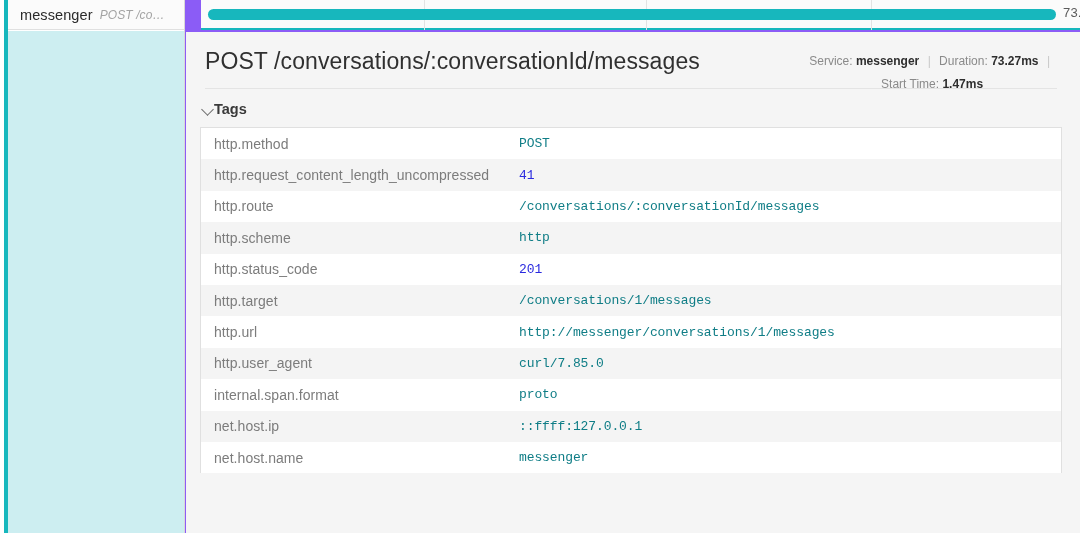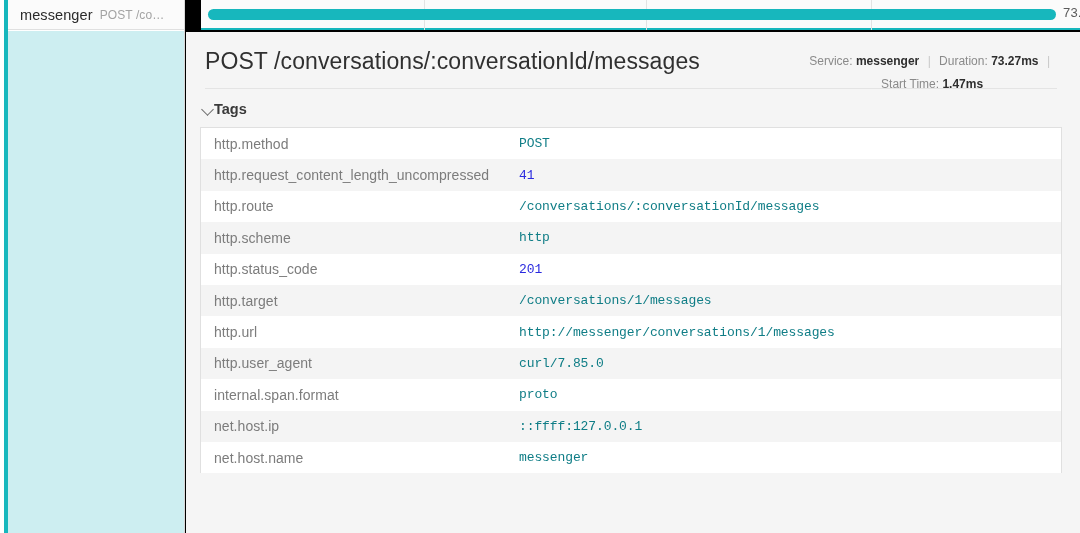--- a/index.html
+++ b/index.html
@@ -2,41 +2,41 @@
 <html><head>
 <meta charset="utf-8">
 <style>
   * { box-sizing: border-box; margin: 0; padding: 0; }
   html, body {
     width: 1080px; height: 533px;
     overflow: hidden;
     background: #ffffff;
     font-family: "Liberation Sans", sans-serif;
   }
-  #app { position: relative; width: 1080px; height: 533px; background: #000000; }
+  #app { position: relative; width: 1080px; height: 533px; background: #8b5cf6; }
 
   
   .rail {
     position: absolute; left: 0; top: 0; width: 185px; height: 533px;
     background: #ffffff;
     border-right: 1px solid #d8d8d8;
   }
   .rail-accent {
     position: absolute; left: 4px; top: 0; width: 4px; height: 533px;
     background: #17b7bd;
   }
   .rail-header {
     position: absolute; left: 8px; top: 0; right: 0; height: 30px;
     background: #fbfbfb;
     border-bottom: 1px solid #e0e0e0;
     display: flex; align-items: center; gap: 7px;
     padding-left: 12px; white-space: nowrap; overflow: hidden;
   }
   .rail-service { font-size: 14.5px; color: #2b2b2b; letter-spacing: .1px; }
-  .rail-op { font-size: 12px; color: #a3a3a3; letter-spacing: .1px; }
+  .rail-op { font-size: 12px; color: #a3a3a3; letter-spacing: .1px; font-style: italic; }
   .rail-body {
     position: absolute; left: 8px; top: 31px; right: 0; bottom: 0;
     background: #cdeef1;
   }
 
   
   .timeline {
     position: absolute; left: 201px; top: 0; width: 895px; height: 30px;
     background: #fbfbfb;
     border-bottom: 2px solid #17b7bd;

